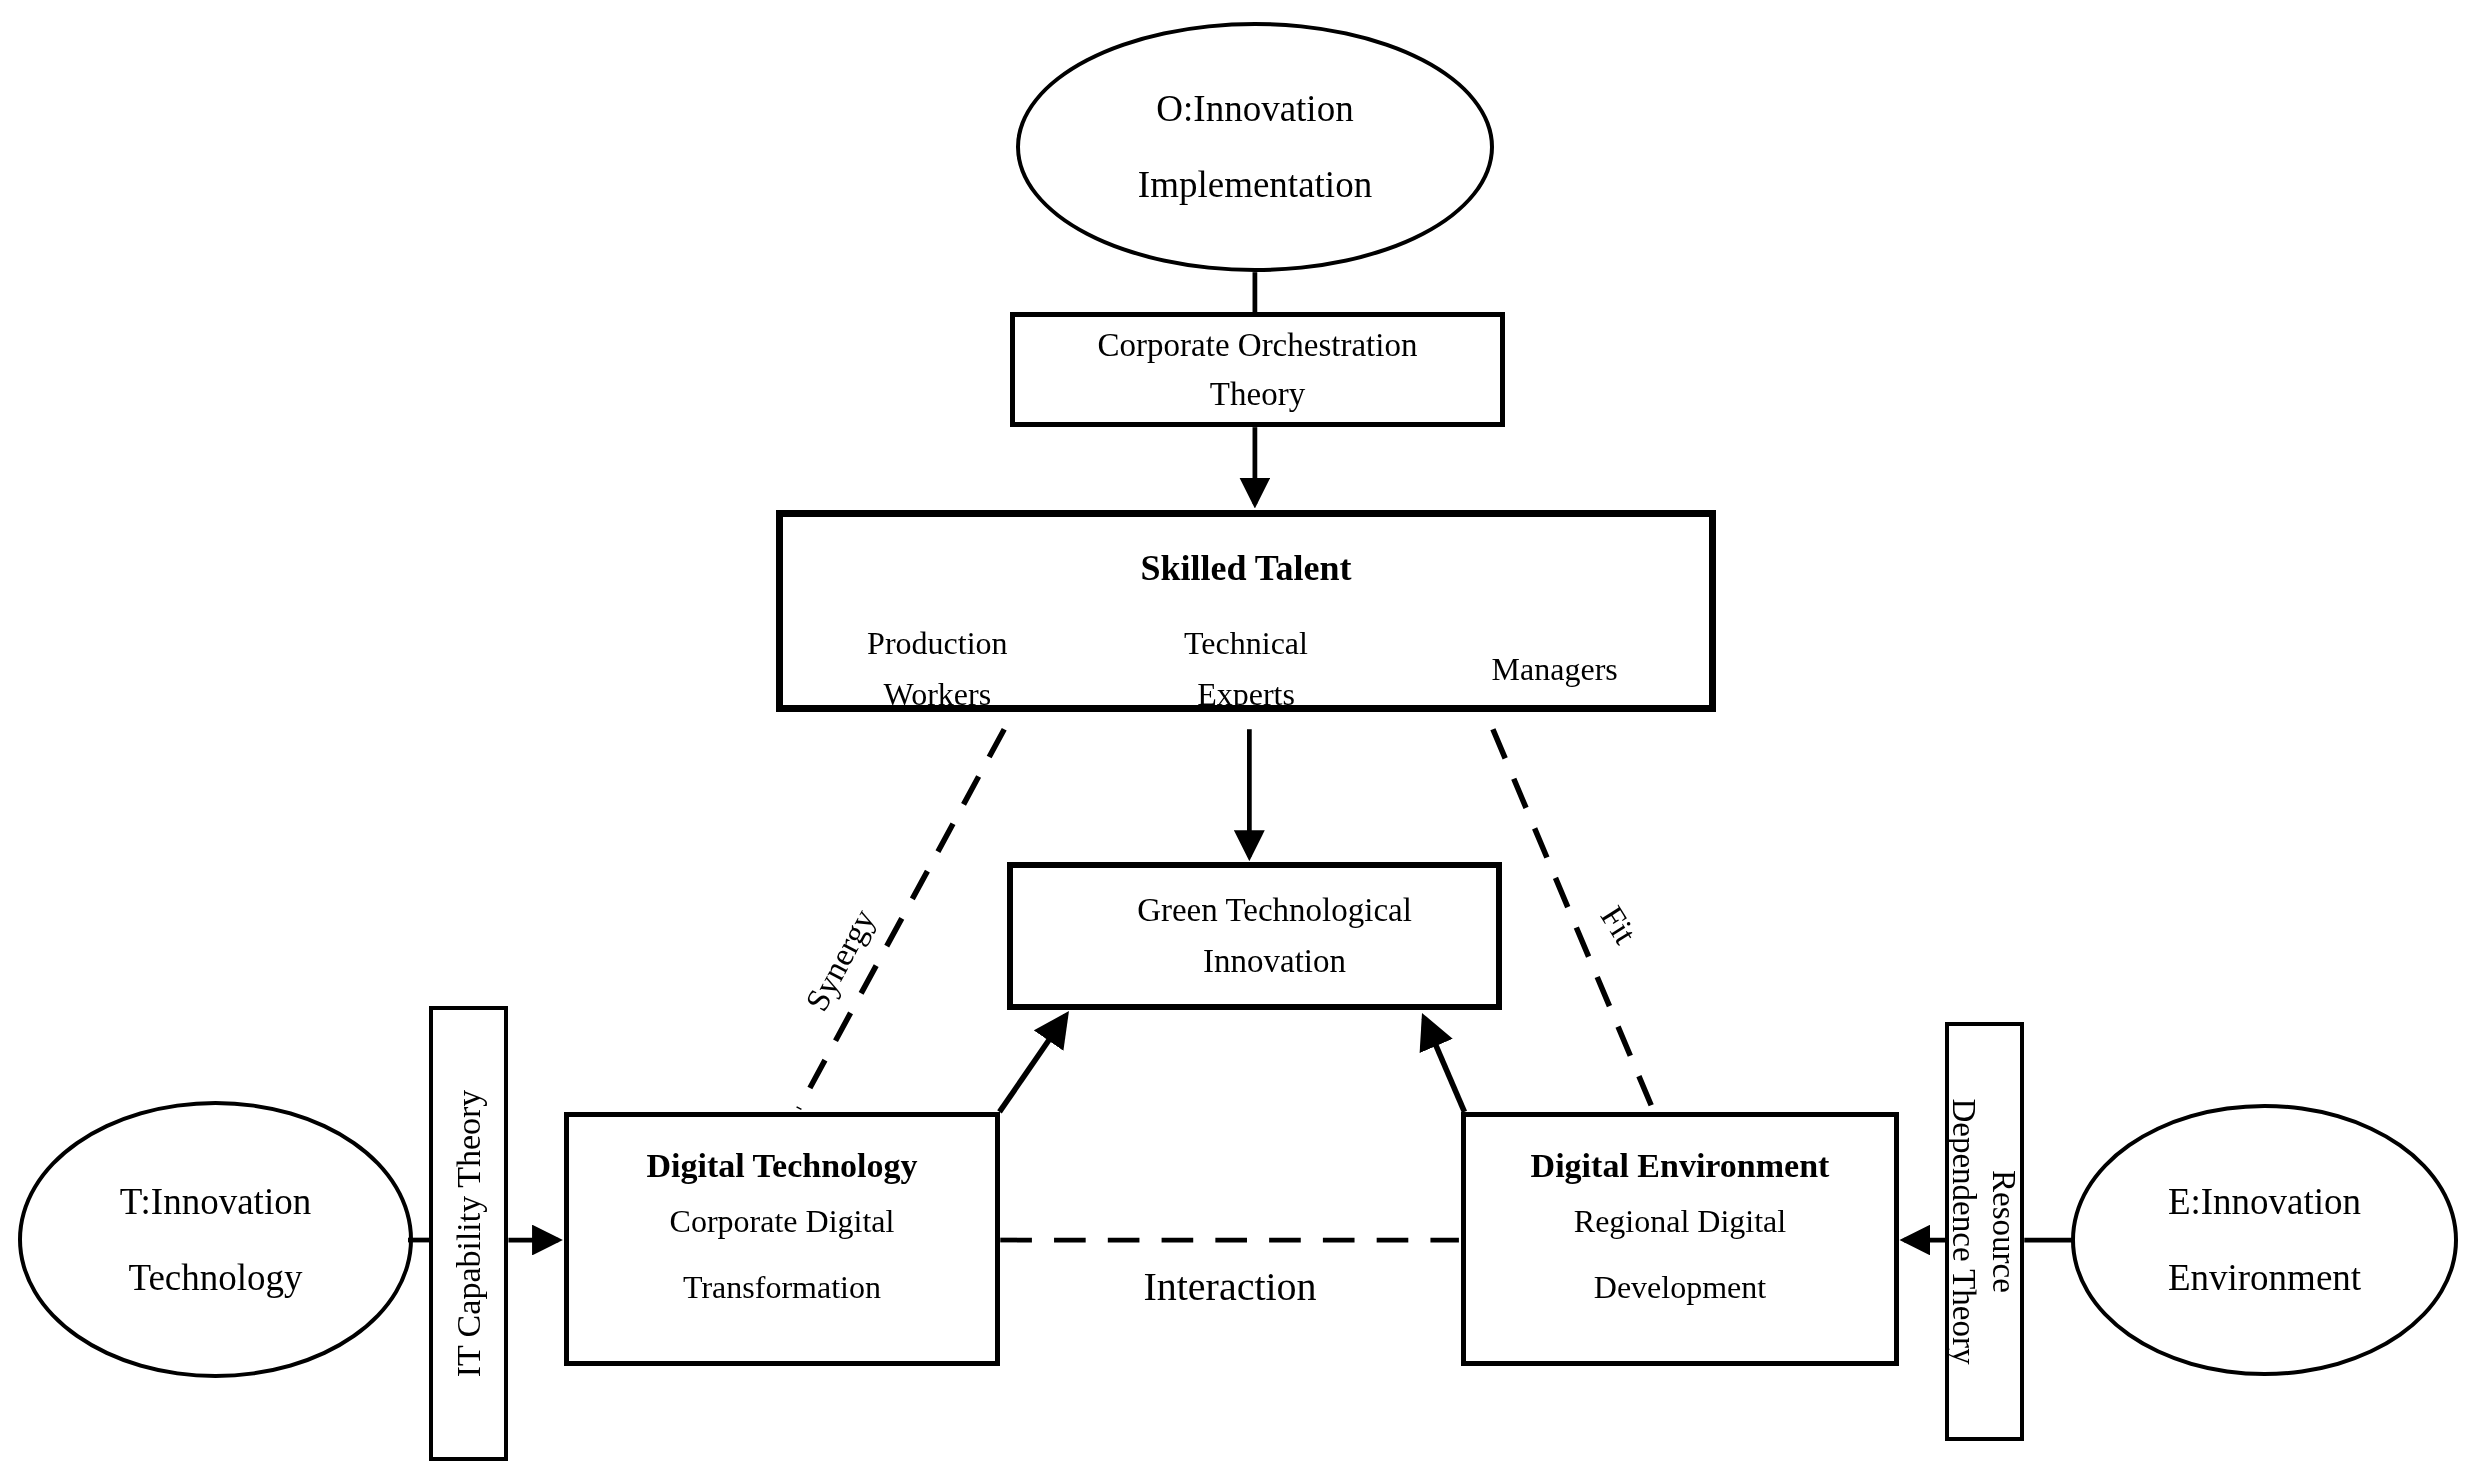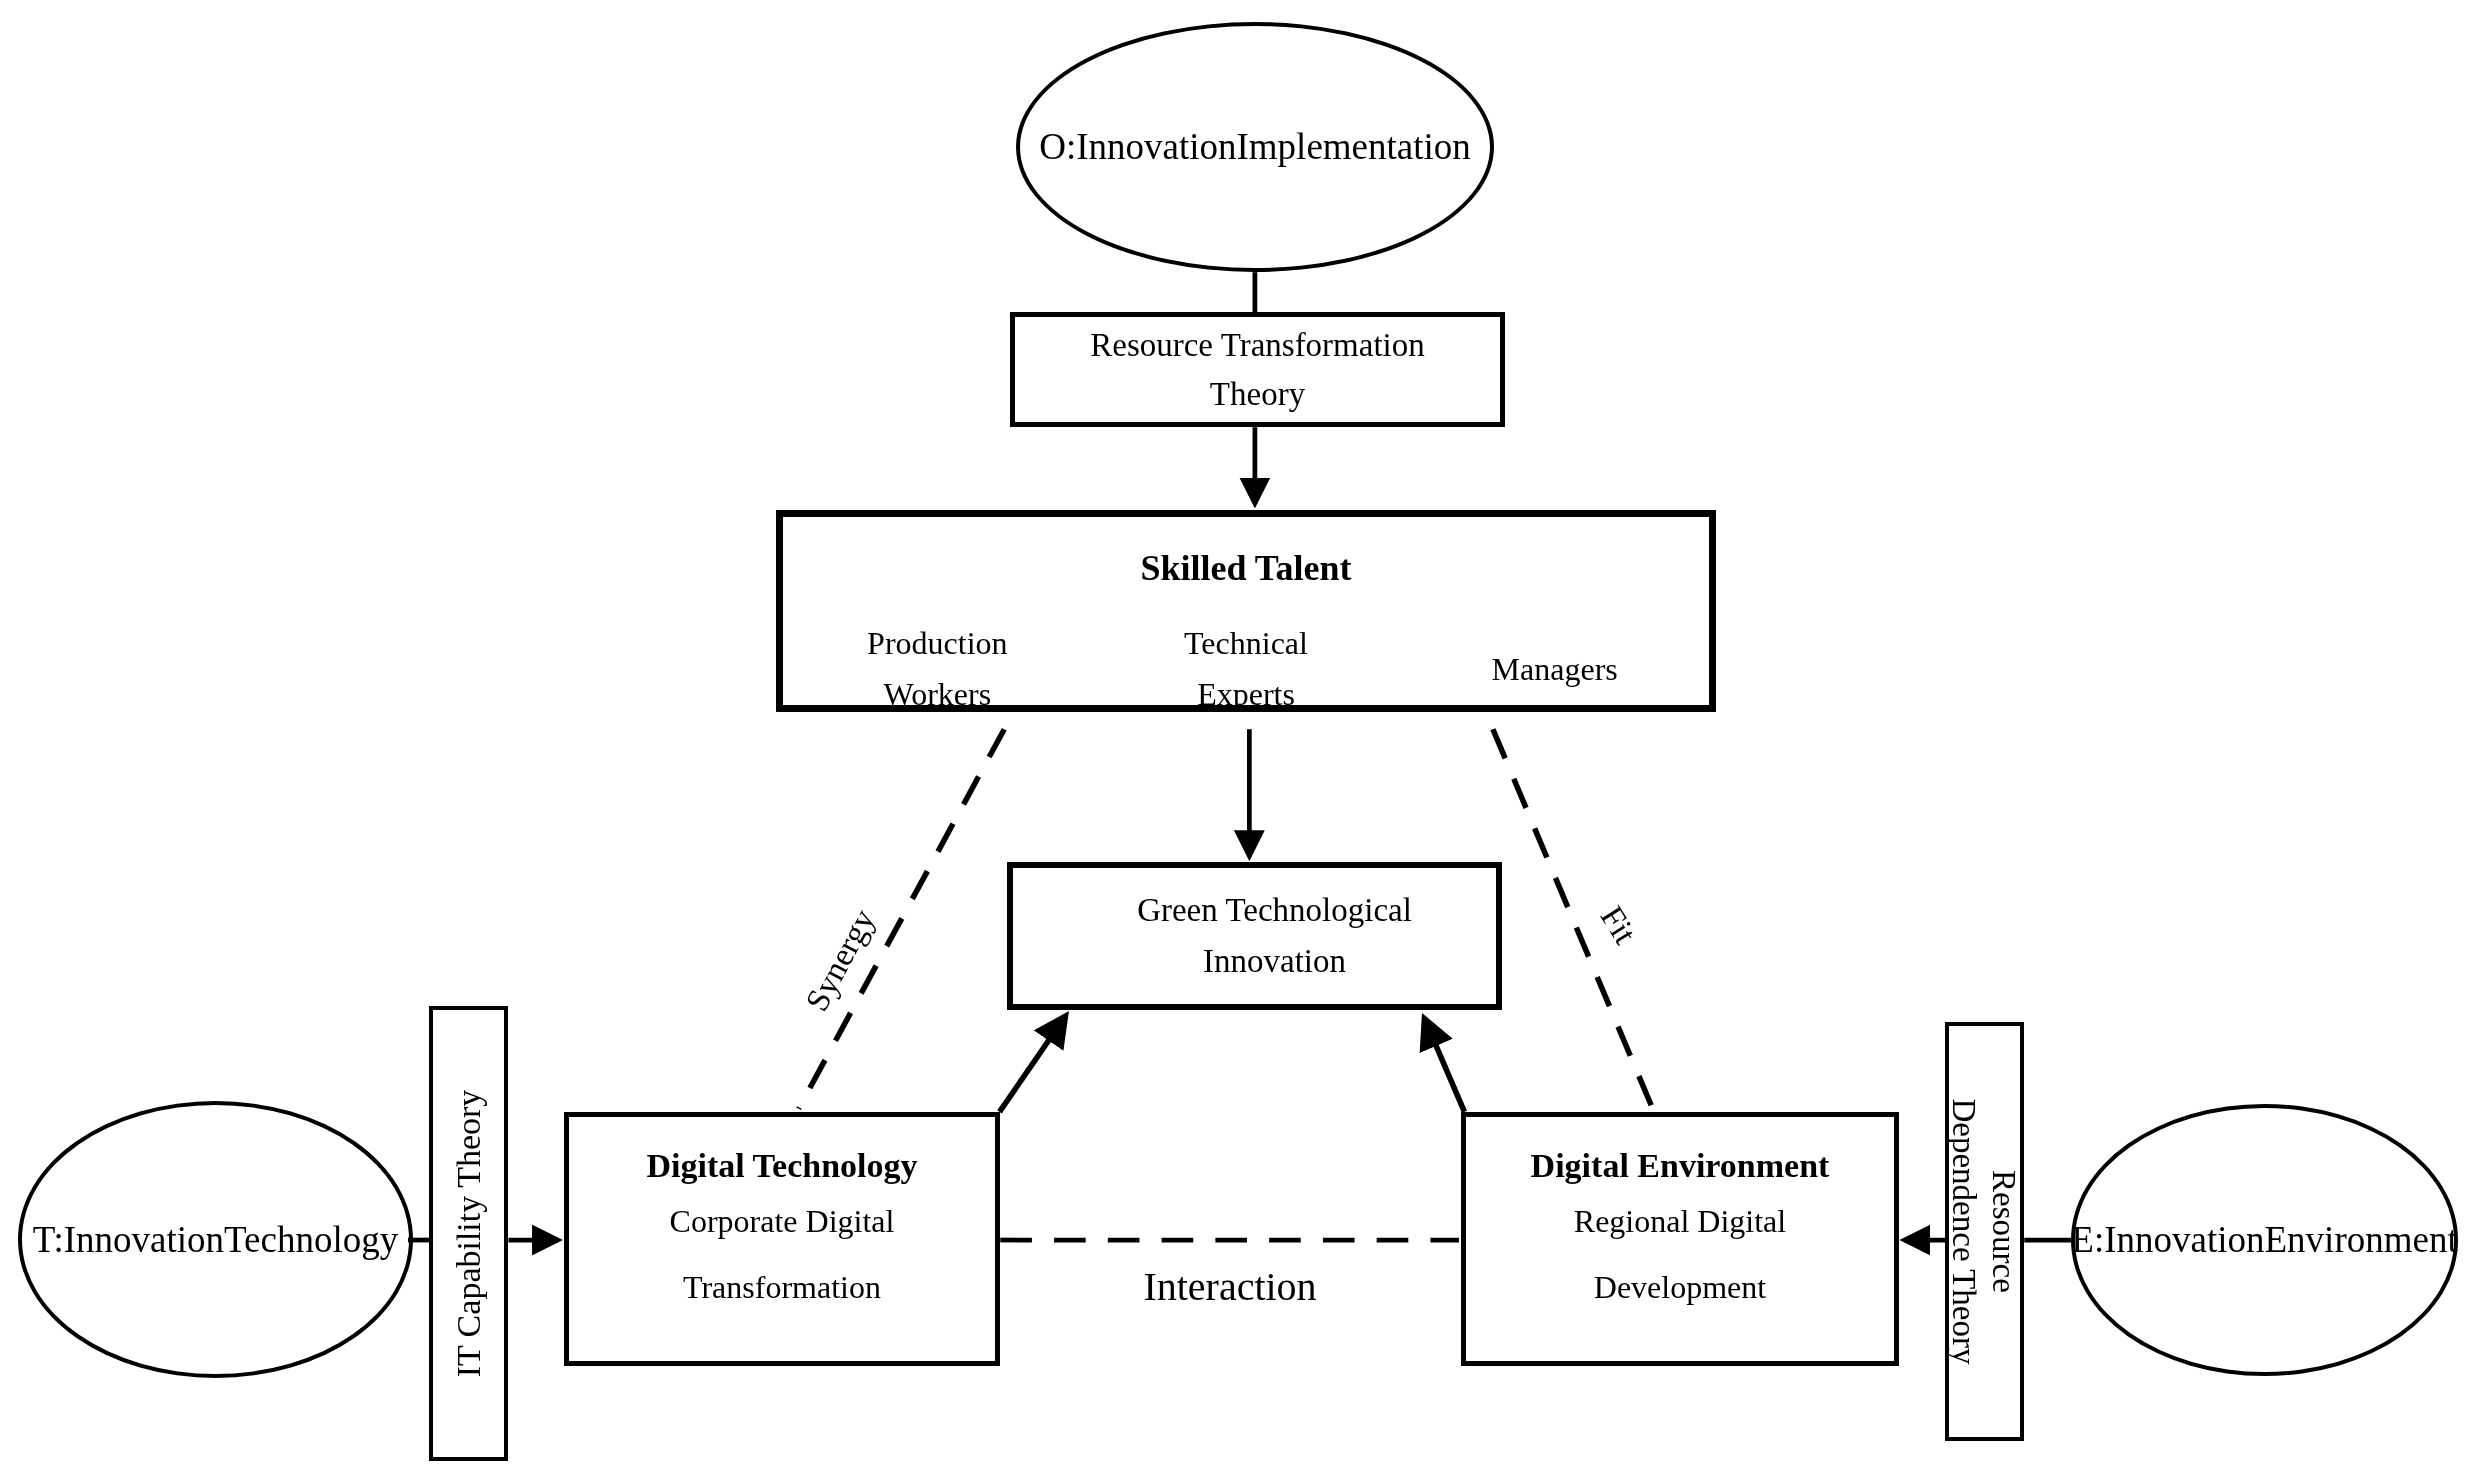--- a/index.html
+++ b/index.html
@@ -10,21 +10,21 @@
     height: 1479px;
     background: #ffffff;
     font-family: "Liberation Serif", "DejaVu Serif", serif;
     color: #000;
     overflow: hidden;
   }
   .node { position: absolute; background: #fff; border: 5.5px solid #000; }
   .ellipse {
     border-radius: 50%;
     border-width: 4.7px;
-    display: flex; flex-direction: row;
+    display: flex; flex-direction: column;
     align-items: center; justify-content: center;
     text-align: center;
   }
   .ellipse .ln { font-size: 37px; line-height: 76px; white-space: nowrap; }
 
   
   .rot-box {
     left: 1010px; top: 312px; width: 495px; height: 115px;
     display: flex; flex-direction: column; align-items: center; justify-content: center;
     text-align: center;
@@ -86,21 +86,21 @@
 <body>
 
 <div class="stage">
 
   <div class="node ellipse o-ellipse">
     <div class="ln">O:Innovation</div>
     <div class="ln">Implementation</div>
   </div>
 
   <div class="node rot-box">
-    <div class="ln">Resource Transformation</div>
+    <div class="ln">Corporate Orchestration</div>
     <div class="ln">Theory</div>
   </div>
 
   <div class="node st-box">
     <div class="st-title">Skilled Talent</div>
     <div class="st-items">
       <div class="st-item">
         <div>Production</div>
         <div>Workers</div>
       </div>

